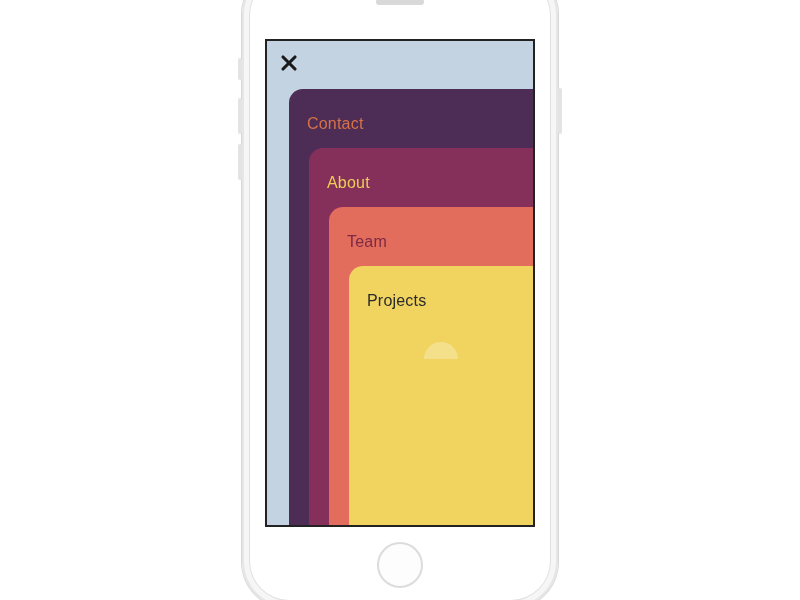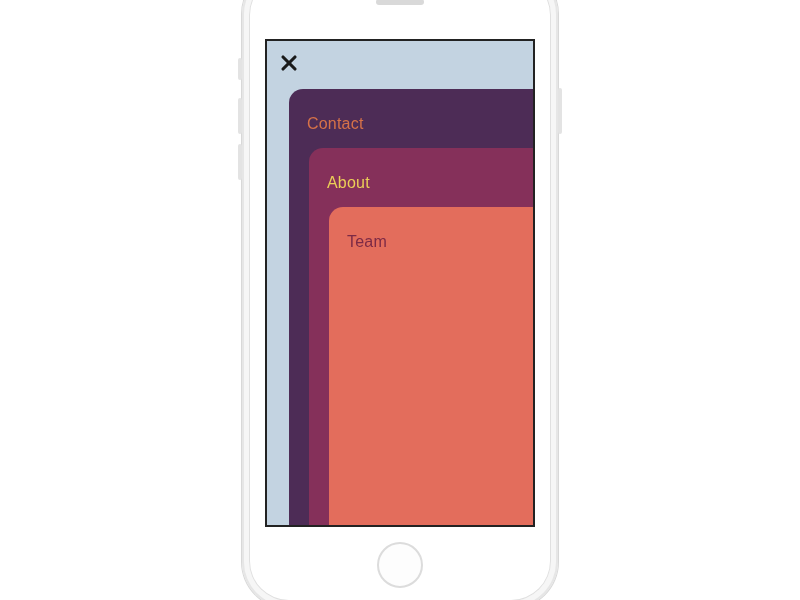--- a/index.html
+++ b/index.html
@@ -159,18 +159,22 @@
       </div>
 
       <div class="card card2" style="background:#85305a;color:#ebcf57;">
         <span class="label">About</span>
       </div>
 
       <div class="card card3" style="background:#e36d5c;color:#7c2a46;">
         <span class="label">Team</span>
       </div>
 
+      <div class="card card4" style="background:#f1d460;color:#2a2a2a;">
+        <span class="label">Projects</span>
+        <div class="sun"></div>
+      </div>
 
     </div>
 
     <div class="home-btn"></div>
   </div>
 </div>
 
 </body></html>

